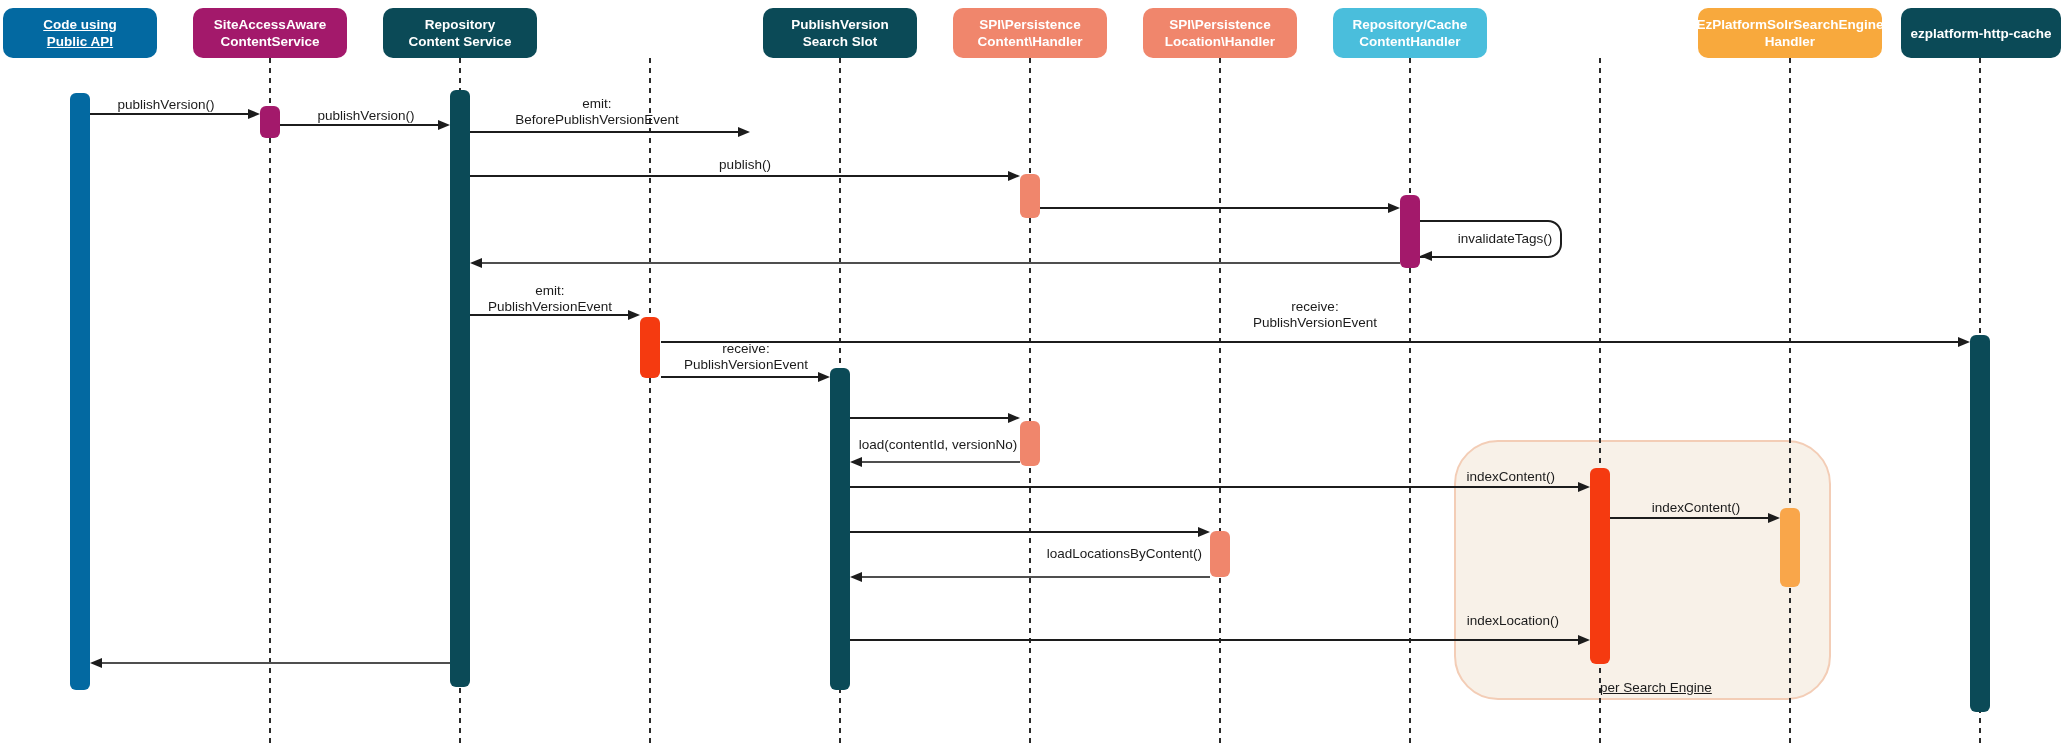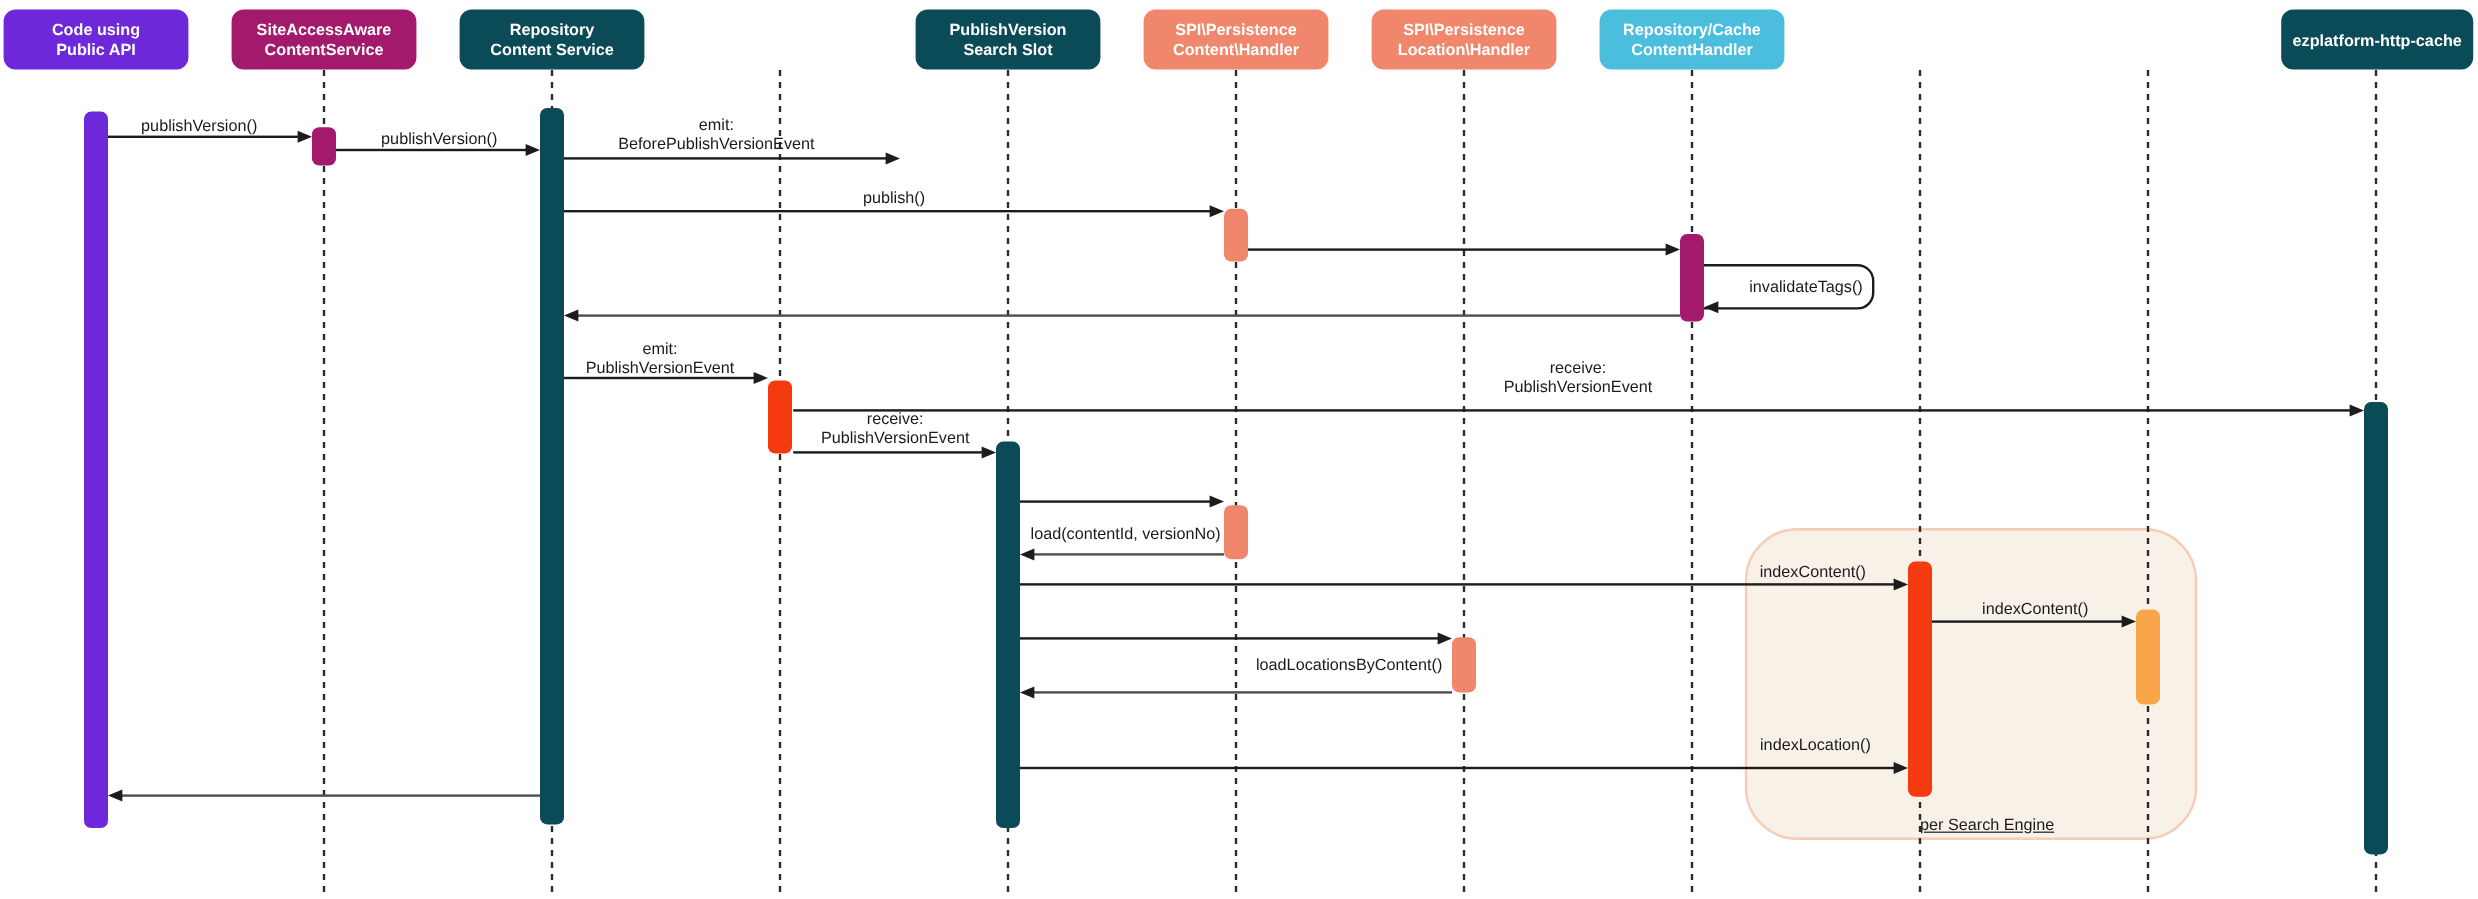--- a/index.html
+++ b/index.html
@@ -3,21 +3,21 @@
 <meta charset="utf-8">
 <style>
   html,body{margin:0;padding:0;background:#ffffff;}
   #stage{position:relative;width:2065px;height:749px;background:#ffffff;overflow:hidden;
          font-family:"Liberation Sans", sans-serif;}
 
   
   .actor{position:absolute;top:8px;height:50px;width:154px;border-radius:10px;color:#ffffff;
          display:flex;align-items:center;justify-content:center;text-align:center;
          font-size:13.5px;font-weight:600;line-height:17px;white-space:pre-line;z-index:40;}
-  .c-orange{background:#6d28d9;}
+  .c-orange{background:#0369a1;text-decoration:underline;}
   .c-magenta{background:#A3196B;}
   .c-teal{background:#0B4A57;}
   .c-blue{background:#4ABEDC;}
   .c-salmon{background:#F0866C;}
   .c-amber{background:#F8A93D;}
   .b-red{background:#F53A10;}
   .b-amberbar{background:#F9A64A;}
 
   
   .lifeline{position:absolute;top:58px;height:687px;width:2px;z-index:5;
@@ -161,15 +161,17 @@
   <div class="actor c-teal" style="left:383px">Repository
 Content Service</div>
   <div class="actor c-teal" style="left:763px">PublishVersion
 Search Slot</div>
   <div class="actor c-salmon" style="left:953px">SPI\Persistence
 Content\Handler</div>
   <div class="actor c-salmon" style="left:1143px">SPI\Persistence
 Location\Handler</div>
   <div class="actor c-blue" style="left:1333px">Repository/Cache
 ContentHandler</div>
+  <div class="actor c-amber" style="left:1698px;width:184px">EzPlatformSolrSearchEngine
+Handler</div>
   <div class="actor c-teal" style="left:1901px;width:160px">ezplatform-http-cache</div>
 
 </div>
 
 </body></html>

